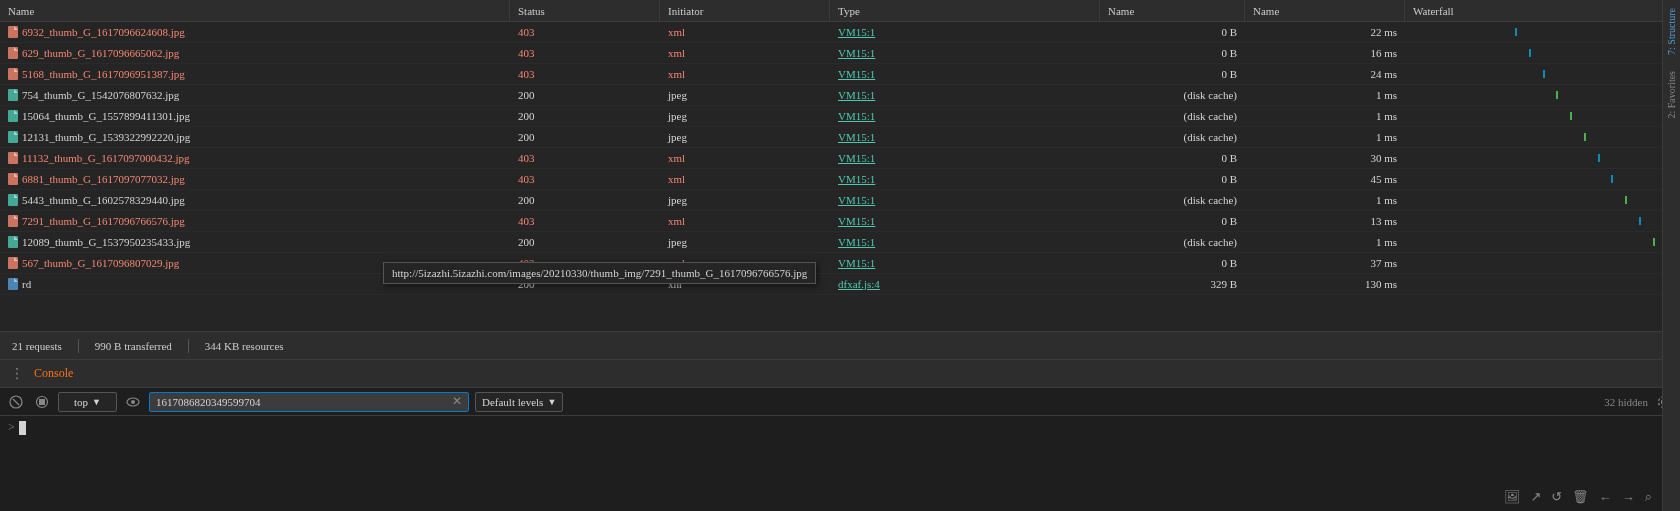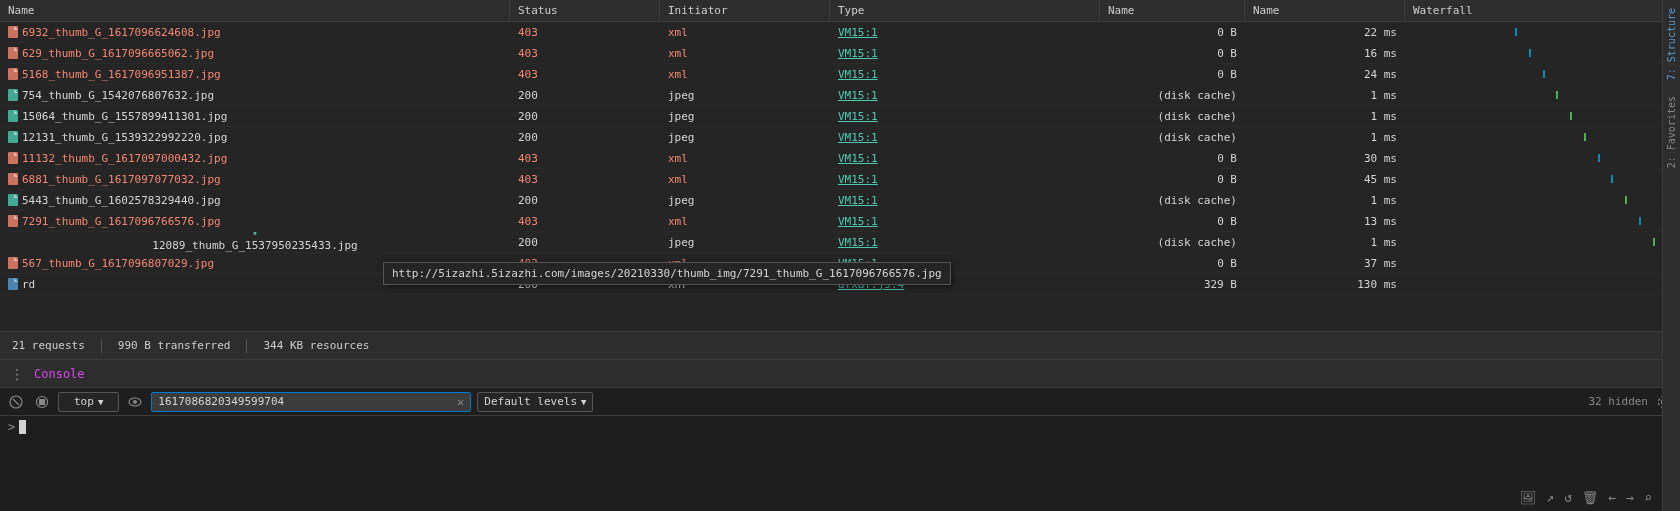--- a/index.html
+++ b/index.html
@@ -191,21 +191,21 @@
     }
 
     .console-header-dots {
       color: #888;
       font-size: 14px;
       cursor: pointer;
       padding: 0 2px;
     }
 
     .console-title {
-      color: #d946ef;
+      color: #f97316;
       font-size: 12px;
     }
 
     .console-close {
       margin-left: auto;
       color: #888;
       cursor: pointer;
       font-size: 14px;
     }
 
@@ -362,21 +362,21 @@
 
     .bottom-icon {
       color: #888;
       cursor: pointer;
       font-size: 13px;
     }
   </style>
 </head>
 <body>
 
-<div style="position:relative; width:1680px; height:511px; overflow:hidden;">
+<div style="position:relative; width:1680px; height:511px; overflow:hidden;font-family:Liberation Serif, serif;">
 
   <div class="network-panel">
     <div class="network-table">
 
       <div class="network-header">
         <div class="network-header-cell">
           <span>Name</span>
         </div>
         <div class="network-header-cell">
           <span>Status</span>
@@ -564,21 +564,21 @@
       <div class="cell cell-status" style="color:#f48771;">403</div>
       <div class="cell cell-type" style="color:#f48771;">xml</div>
       <div class="cell cell-initiator" style="color:#4ec9b0;">VM15:1</div>
       <div class="cell cell-size">0 B</div>
       <div class="cell cell-time">13 ms</div>
       <div class="cell cell-waterfall">
         <div class="waterfall-bar" style="left:85%;"></div>
       </div>
     </div>
           <div class="network-row">
-      <div class="cell cell-name" style="color:#d4d4d4;flex-direction:column;">
+      <div class="cell cell-name" style="color:#d4d4d4;">
         <svg width="10" height="12" viewBox="0 0 10 12">
           <rect x="0" y="0" width="10" height="12" fill="#4ec9b0" opacity="0.8" rx="1"></rect>
           <polyline points="6,0 10,4 6,4" fill="white" opacity="0.5"></polyline>
         </svg>
         <span>12089_thumb_G_1537950235433.jpg</span>
       </div>
       <div class="cell cell-status" style="color:#d4d4d4;">200</div>
       <div class="cell cell-type" style="color:#d4d4d4;">jpeg</div>
       <div class="cell cell-initiator" style="color:#4ec9b0;">VM15:1</div>
       <div class="cell cell-size">(disk cache)</div>

